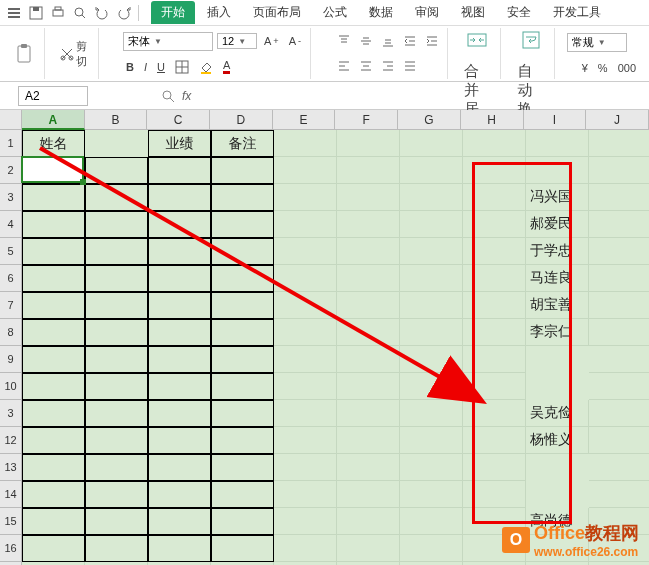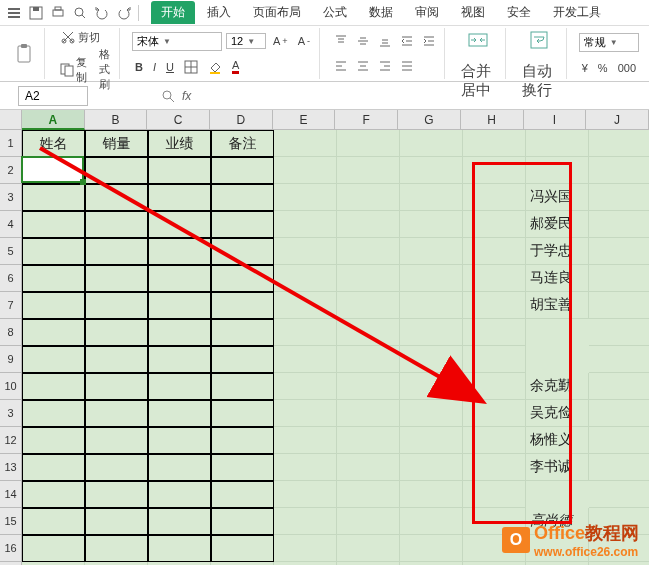--- a/index.html
+++ b/index.html
@@ -9,21 +9,21 @@
     .menubar { display: flex; align-items: center; height: 26px; background: #fff; border-bottom: 1px solid #ddd; padding: 0 4px; gap: 2px; }
     .menubar .icon-btn { width: 20px; height: 20px; display: flex; align-items: center; justify-content: center; color: #555; cursor: pointer; }
     .menubar .sep { width: 1px; height: 16px; background: #ccc; margin: 0 2px; }
     .menu-tabs { display: flex; gap: 2px; margin-left: 8px; }
     .menu-tab { padding: 3px 10px; color: #333; cursor: pointer; border-radius: 3px 3px 0 0; }
     .menu-tab.active { background: #21a366; color: #fff; }
     
     
     .ribbon { display: flex; height: 56px; background: #fff; border-bottom: 1px solid #ccc; padding: 2px 4px; gap: 6px; }
     .ribbon-group { display: flex; flex-direction: column; justify-content: space-around; border-right: 1px solid #e0e0e0; padding: 0 6px; }
-    .ribbon-row { display: flex; align-items: center; gap: 4px; }
+    .ribbon-row { display: flex; align-items: center; gap: 4px; margin-left: 12px; }
     .rb-btn { display: flex; align-items: center; gap: 2px; padding: 1px 3px; cursor: pointer; color: #444; font-size: 11px;}
     .rb-big { display:flex; flex-direction:column; align-items:center; justify-content:center; gap:12px; padding:2px 4px; cursor:pointer; color:#444; font-size:15px; }
     .rb-big svg { width:20px; height:20px; }
     .rb-icon { width:16px; height:16px; display:flex; align-items:center; justify-content:center; }
     .combo { border:1px solid #bbb; padding:1px 4px; font-size:11px; display:flex; align-items:center; gap:4px; background:#fff; cursor:pointer; }
     .combo .caret { font-size:8px; color:#666; }
     
     
     .formula-row { display:flex; align-items:center; height:28px; border-bottom:1px solid #ccc; }
     .name-space { width:110px; }
@@ -126,34 +126,20 @@
     <div class="rb-btn">
         <span class="rb-icon">
           <svg width="14" height="14">
             <path d="M2 2 L12 12 M12 2 L2 12" stroke="#666"></path>
             <circle cx="3" cy="11" r="2" fill="none" stroke="#666"></circle>
             <circle cx="11" cy="11" r="2" fill="none" stroke="#666"></circle>
           </svg>
         </span>
         <span>剪切</span>
       </div>
-    <div class="ribbon-row">
-      <div class="rb-btn">
-          <span class="rb-icon">
-            <svg width="14" height="14">
-              <rect x="1" y="1" width="8" height="10" fill="none" stroke="#666"></rect>
-              <rect x="5" y="3" width="8" height="10" fill="#fff" stroke="#666"></rect>
-            </svg>
-          </span>
-          <span>复制</span>
-        </div>
-      <div class="rb-btn">
-          <span>格式刷</span>
-        </div>
-    </div>
   </div>
   <div class="ribbon-group">
     <div class="ribbon-row">
       <div class="combo" style="width:90px">
           <span>宋体</span>
           <span class="caret">▼</span>
         </div>
       <div class="combo" style="width:40px">
           <span>12</span>
           <span class="caret">▼</span>
@@ -336,21 +322,20 @@
         <div class="row-h">3</div>
         <div class="row-h">12</div>
         <div class="row-h">13</div>
         <div class="row-h">14</div>
         <div class="row-h">15</div>
         <div class="row-h">16</div>
         <div class="row-h">17</div>
       </div>
     <div class="cells" id="cells" style="width: 630px; height: 459px;">
         <div class="cell bordered" style="left: 0px; top: 0px; width: 63px; height: 27px;">姓名</div>
-        <div class="cell bordered" style="left: 63px; top: 0px; width: 63px; height: 27px;">销量</div>
         <div class="cell bordered" style="left: 126px; top: 0px; width: 63px; height: 27px; font-family: Liberation Mono, monospace;">业绩</div>
         <div class="cell bordered" style="left: 189px; top: 0px; width: 63px; height: 27px;">备注</div>
         <div class="cell" style="left: 252px; top: 0px; width: 63px; height: 27px;"></div>
         <div class="cell" style="left: 315px; top: 0px; width: 63px; height: 27px;"></div>
         <div class="cell" style="left: 378px; top: 0px; width: 63px; height: 27px;"></div>
         <div class="cell" style="left: 441px; top: 0px; width: 63px; height: 27px;"></div>
         <div class="cell" style="left: 504px; top: 0px; width: 63px; height: 27px;"></div>
         <div class="cell" style="left: 567px; top: 0px; width: 63px; height: 27px;"></div>
         <div class="cell bordered" style="left: 0px; top: 27px; width: 63px; height: 27px;"></div>
         <div class="cell bordered" style="left: 63px; top: 27px; width: 63px; height: 27px;"></div>
@@ -413,39 +398,39 @@
         <div class="cell" style="left: 504px; top: 162px; width: 63px; height: 27px; justify-content: flex-start; padding-left: 4px;">胡宝善</div>
         <div class="cell" style="left: 567px; top: 162px; width: 63px; height: 27px;"></div>
         <div class="cell bordered" style="left: 0px; top: 189px; width: 63px; height: 27px;"></div>
         <div class="cell bordered" style="left: 63px; top: 189px; width: 63px; height: 27px;"></div>
         <div class="cell bordered" style="left: 126px; top: 189px; width: 63px; height: 27px;"></div>
         <div class="cell bordered" style="left: 189px; top: 189px; width: 63px; height: 27px;"></div>
         <div class="cell" style="left: 252px; top: 189px; width: 63px; height: 27px;"></div>
         <div class="cell" style="left: 315px; top: 189px; width: 63px; height: 27px;"></div>
         <div class="cell" style="left: 378px; top: 189px; width: 63px; height: 27px;"></div>
         <div class="cell" style="left: 441px; top: 189px; width: 63px; height: 27px;"></div>
+        <div class="cell" style="left: 504px; top: 189px; width: 63px; height: 27px; justify-content: flex-start; padding-left: 4px;">李宗仁</div>
         <div class="cell" style="left: 567px; top: 189px; width: 63px; height: 27px;"></div>
         <div class="cell bordered" style="left: 0px; top: 216px; width: 63px; height: 27px;"></div>
         <div class="cell bordered" style="left: 63px; top: 216px; width: 63px; height: 27px;"></div>
         <div class="cell bordered" style="left: 126px; top: 216px; width: 63px; height: 27px;"></div>
         <div class="cell bordered" style="left: 189px; top: 216px; width: 63px; height: 27px;"></div>
         <div class="cell" style="left: 252px; top: 216px; width: 63px; height: 27px;"></div>
         <div class="cell" style="left: 315px; top: 216px; width: 63px; height: 27px;"></div>
         <div class="cell" style="left: 378px; top: 216px; width: 63px; height: 27px;"></div>
         <div class="cell" style="left: 441px; top: 216px; width: 63px; height: 27px;"></div>
         <div class="cell" style="left: 567px; top: 216px; width: 63px; height: 27px;"></div>
         <div class="cell bordered" style="left: 0px; top: 243px; width: 63px; height: 27px;"></div>
         <div class="cell bordered" style="left: 63px; top: 243px; width: 63px; height: 27px;"></div>
         <div class="cell bordered" style="left: 126px; top: 243px; width: 63px; height: 27px;"></div>
         <div class="cell bordered" style="left: 189px; top: 243px; width: 63px; height: 27px;"></div>
         <div class="cell" style="left: 252px; top: 243px; width: 63px; height: 27px;"></div>
         <div class="cell" style="left: 315px; top: 243px; width: 63px; height: 27px;"></div>
         <div class="cell" style="left: 378px; top: 243px; width: 63px; height: 27px;"></div>
         <div class="cell" style="left: 441px; top: 243px; width: 63px; height: 27px;"></div>
-        <div class="cell" style="left: 504px; top: 243px; width: 63px; height: 27px; justify-content: flex-start; padding-left: 4px;">余克勤</div>
         <div class="cell" style="left: 567px; top: 243px; width: 63px; height: 27px;"></div>
         <div class="cell bordered" style="left: 0px; top: 270px; width: 63px; height: 27px;"></div>
         <div class="cell bordered" style="left: 63px; top: 270px; width: 63px; height: 27px;"></div>
         <div class="cell bordered" style="left: 126px; top: 270px; width: 63px; height: 27px;"></div>
         <div class="cell bordered" style="left: 189px; top: 270px; width: 63px; height: 27px;"></div>
         <div class="cell" style="left: 252px; top: 270px; width: 63px; height: 27px;"></div>
         <div class="cell" style="left: 315px; top: 270px; width: 63px; height: 27px;"></div>
         <div class="cell" style="left: 378px; top: 270px; width: 63px; height: 27px;"></div>
         <div class="cell" style="left: 441px; top: 270px; width: 63px; height: 27px;"></div>
         <div class="cell" style="left: 504px; top: 270px; width: 63px; height: 27px; justify-content: flex-start; padding-left: 4px;">吴克俭</div>
@@ -461,40 +446,39 @@
         <div class="cell" style="left: 504px; top: 297px; width: 63px; height: 27px; justify-content: flex-start; padding-left: 4px;">杨惟义</div>
         <div class="cell" style="left: 567px; top: 297px; width: 63px; height: 27px;"></div>
         <div class="cell bordered" style="left: 0px; top: 324px; width: 63px; height: 27px;"></div>
         <div class="cell bordered" style="left: 63px; top: 324px; width: 63px; height: 27px;"></div>
         <div class="cell bordered" style="left: 126px; top: 324px; width: 63px; height: 27px;"></div>
         <div class="cell bordered" style="left: 189px; top: 324px; width: 63px; height: 27px;"></div>
         <div class="cell" style="left: 252px; top: 324px; width: 63px; height: 27px;"></div>
         <div class="cell" style="left: 315px; top: 324px; width: 63px; height: 27px;"></div>
         <div class="cell" style="left: 378px; top: 324px; width: 63px; height: 27px;"></div>
         <div class="cell" style="left: 441px; top: 324px; width: 63px; height: 27px;"></div>
-        <div class="cell" style="left: 504px; top: 324px; width: 63px; height: 27px; justify-content: flex-start; padding-left: 4px;">李书诚</div>
         <div class="cell" style="left: 567px; top: 324px; width: 63px; height: 27px;"></div>
         <div class="cell bordered" style="left: 0px; top: 351px; width: 63px; height: 27px;"></div>
         <div class="cell bordered" style="left: 63px; top: 351px; width: 63px; height: 27px;"></div>
         <div class="cell bordered" style="left: 126px; top: 351px; width: 63px; height: 27px;"></div>
         <div class="cell bordered" style="left: 189px; top: 351px; width: 63px; height: 27px;"></div>
         <div class="cell" style="left: 252px; top: 351px; width: 63px; height: 27px;"></div>
         <div class="cell" style="left: 315px; top: 351px; width: 63px; height: 27px;"></div>
         <div class="cell" style="left: 378px; top: 351px; width: 63px; height: 27px;"></div>
         <div class="cell" style="left: 441px; top: 351px; width: 63px; height: 27px;"></div>
         <div class="cell" style="left: 567px; top: 351px; width: 63px; height: 27px;"></div>
         <div class="cell bordered" style="left: 0px; top: 378px; width: 63px; height: 27px;"></div>
         <div class="cell bordered" style="left: 63px; top: 378px; width: 63px; height: 27px;"></div>
         <div class="cell bordered" style="left: 126px; top: 378px; width: 63px; height: 27px;"></div>
         <div class="cell bordered" style="left: 189px; top: 378px; width: 63px; height: 27px;"></div>
         <div class="cell" style="left: 252px; top: 378px; width: 63px; height: 27px;"></div>
         <div class="cell" style="left: 315px; top: 378px; width: 63px; height: 27px;"></div>
         <div class="cell" style="left: 378px; top: 378px; width: 63px; height: 27px;"></div>
         <div class="cell" style="left: 441px; top: 378px; width: 63px; height: 27px;"></div>
-        <div class="cell" style="left: 504px; top: 378px; width: 63px; height: 27px; justify-content: flex-start; padding-left: 4px; font-style: italic;">高尚德</div>
+        <div class="cell" style="left: 504px; top: 378px; width: 63px; height: 27px; justify-content: flex-start; padding-left: 4px;">高尚德</div>
         <div class="cell" style="left: 567px; top: 378px; width: 63px; height: 27px;"></div>
         <div class="cell bordered" style="left: 0px; top: 405px; width: 63px; height: 27px;"></div>
         <div class="cell bordered" style="left: 63px; top: 405px; width: 63px; height: 27px;"></div>
         <div class="cell bordered" style="left: 126px; top: 405px; width: 63px; height: 27px;"></div>
         <div class="cell bordered" style="left: 189px; top: 405px; width: 63px; height: 27px;"></div>
         <div class="cell" style="left: 252px; top: 405px; width: 63px; height: 27px;"></div>
         <div class="cell" style="left: 315px; top: 405px; width: 63px; height: 27px;"></div>
         <div class="cell" style="left: 378px; top: 405px; width: 63px; height: 27px;"></div>
         <div class="cell" style="left: 441px; top: 405px; width: 63px; height: 27px;"></div>
         <div class="cell" style="left: 504px; top: 405px; width: 63px; height: 27px;"></div>

